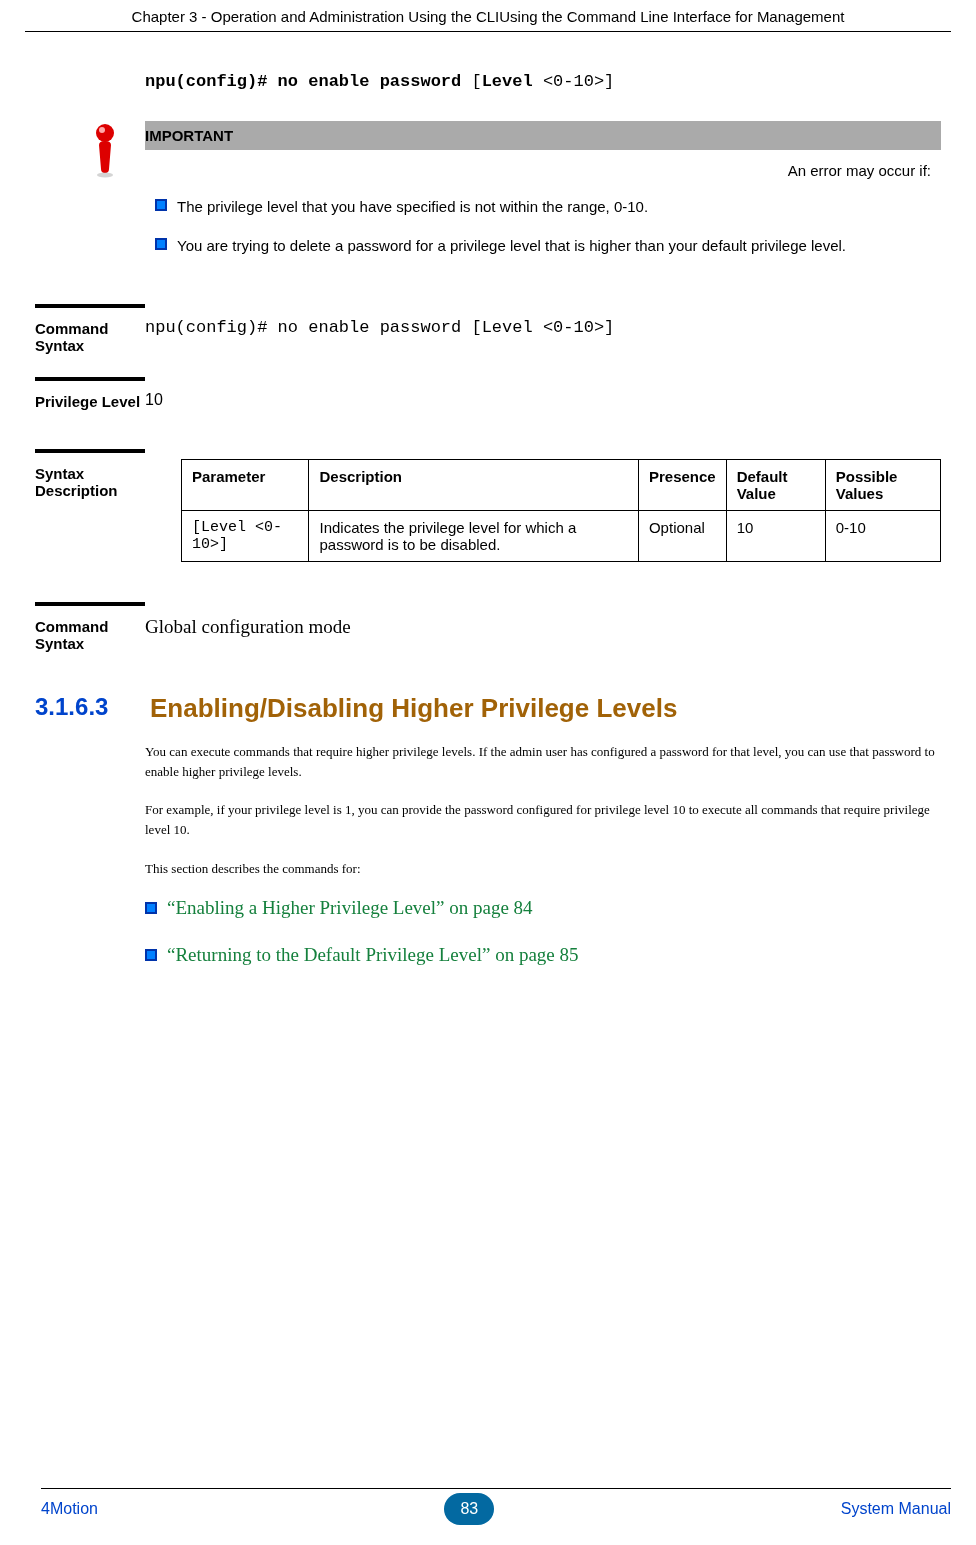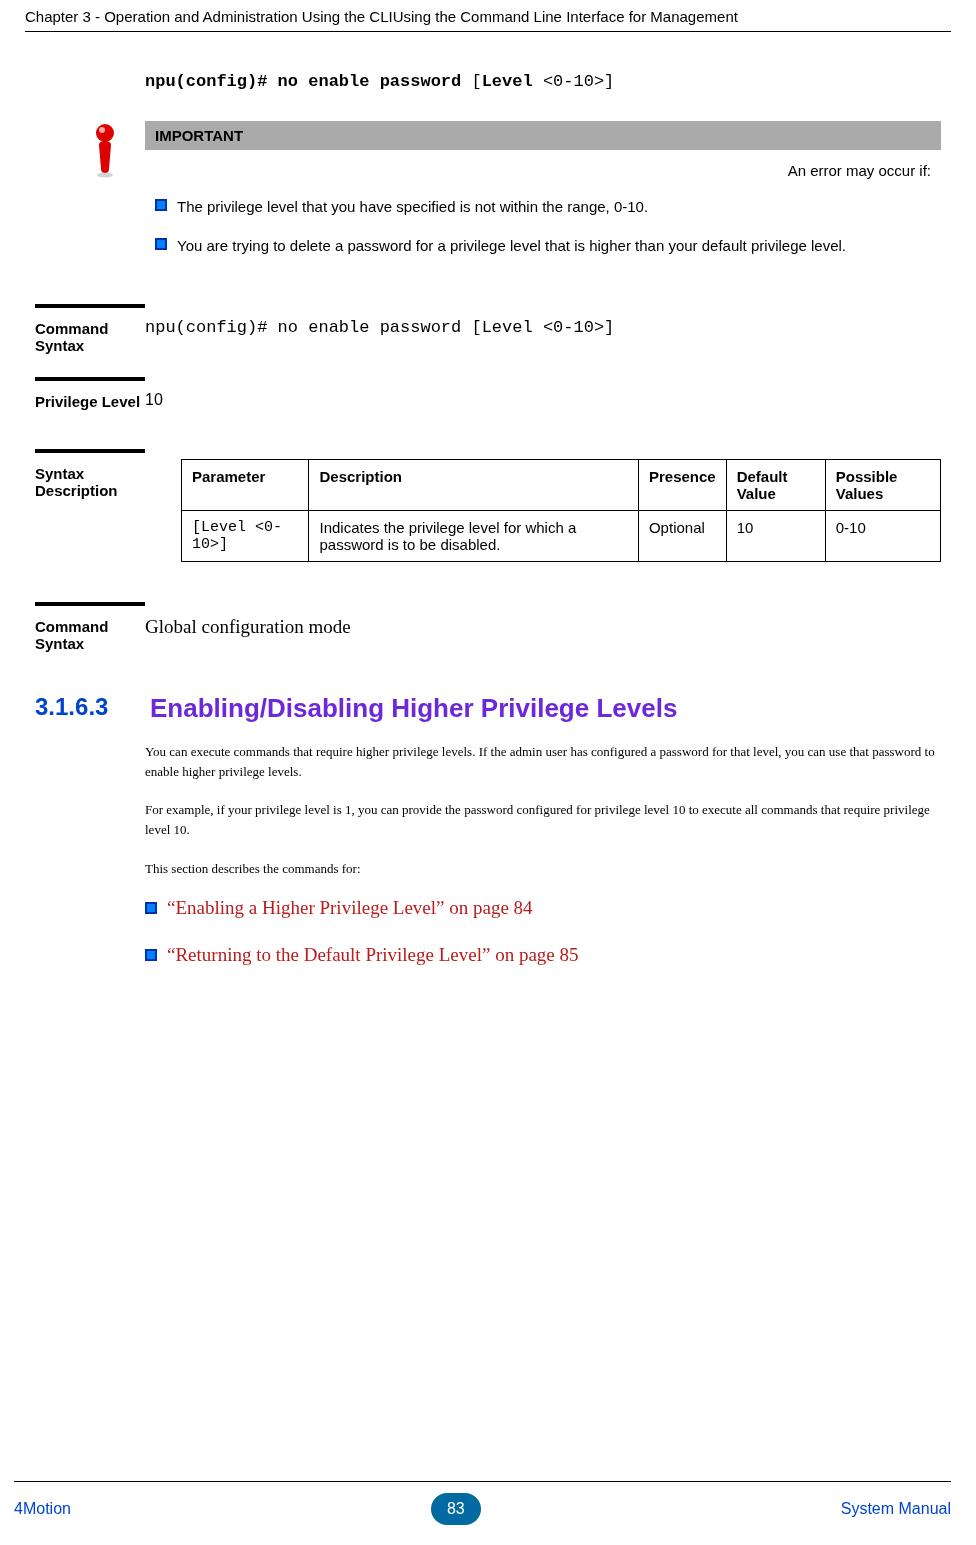--- a/index.html
+++ b/index.html
@@ -6,21 +6,21 @@
     body {
       font-family: Arial, Helvetica, sans-serif;
       width: 976px;
       height: 1545px;
       background: #fff;
       padding: 0 25px;
       position: relative;
     }
     .header {
       display: flex;
-      justify-content: flex-start;
+      justify-content: center;
       font-size: 15px;
       padding: 8px 0 6px 0;
       border-bottom: 1px solid #000;
       margin-bottom: 40px;
     }
     .main {
       margin-left: 120px;
       margin-right: 10px;
     }
     .code-line {
@@ -38,21 +38,21 @@
       margin-left: -80px;
       display: flex;
       justify-content: center;
       align-items: flex-start;
       padding-top: 2px;
     }
     .important-box { flex: 1; }
     .important-header {
       background: #aaa;
       font-weight: bold;
-      padding: 6px 10px;
+      padding: 6px 0;
       font-size: 15px;
     }
     .important-body {
       padding: 10px 10px 0 10px;
       font-size: 15px;
       line-height: 1.4;
       text-align: right;
     }
     .important-body ul { list-style: none; margin-top: 15px; }
     .important-body li { display: flex; margin-bottom: 18px; }
@@ -108,46 +108,46 @@
     .heading-num {
       font-size: 24px;
       font-weight: bold;
       color: #0044cc;
       width: 115px;
       flex-shrink: 0;
     }
     .heading-title {
       font-size: 26px;
       font-weight: bold;
-      color: #6d28d9;
+      color: #a16207;
     }
     .body-text {
       font-family: Georgia, 'Times New Roman', serif;
       font-size: 13px;
       line-height: 1.55;
       margin-bottom: 18px;
     }
     .link-list { list-style: none; }
     .link-list li { display: flex; margin-bottom: 25px; align-items: baseline; }
     .link-list a {
-      color: #b91c1c;
+      color: #15803d;
       text-decoration: none;
       font-family: Georgia, 'Times New Roman', serif;
       font-size: 19px;
     }
     .footer {
       position: absolute;
       bottom: 20px;
-      left: 14px;
+      left: 41px;
       right: 25px;
       display: flex;
       justify-content: space-between;
       align-items: center;
       border-top: 1px solid #000;
-      padding-top: 11px;
+      padding-top: 4px;
       font-size: 16px;
       color: #0044cc;
     }
     .page-badge {
       background: #0369a1;
       color: #fff;
       border-radius: 18px;
       padding: 7px 16px;
       font-size: 16px;
     }

